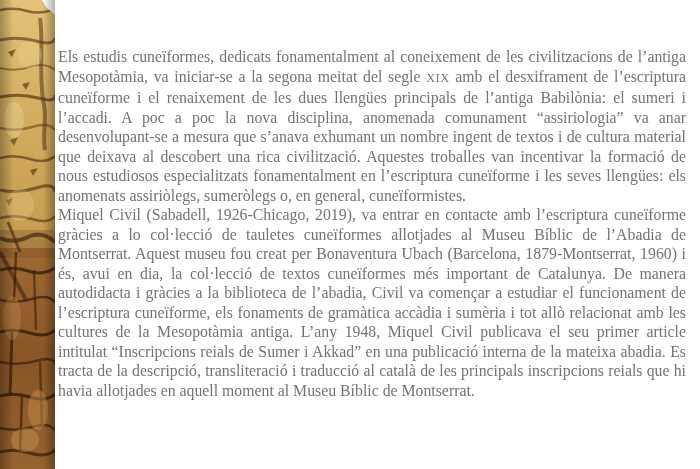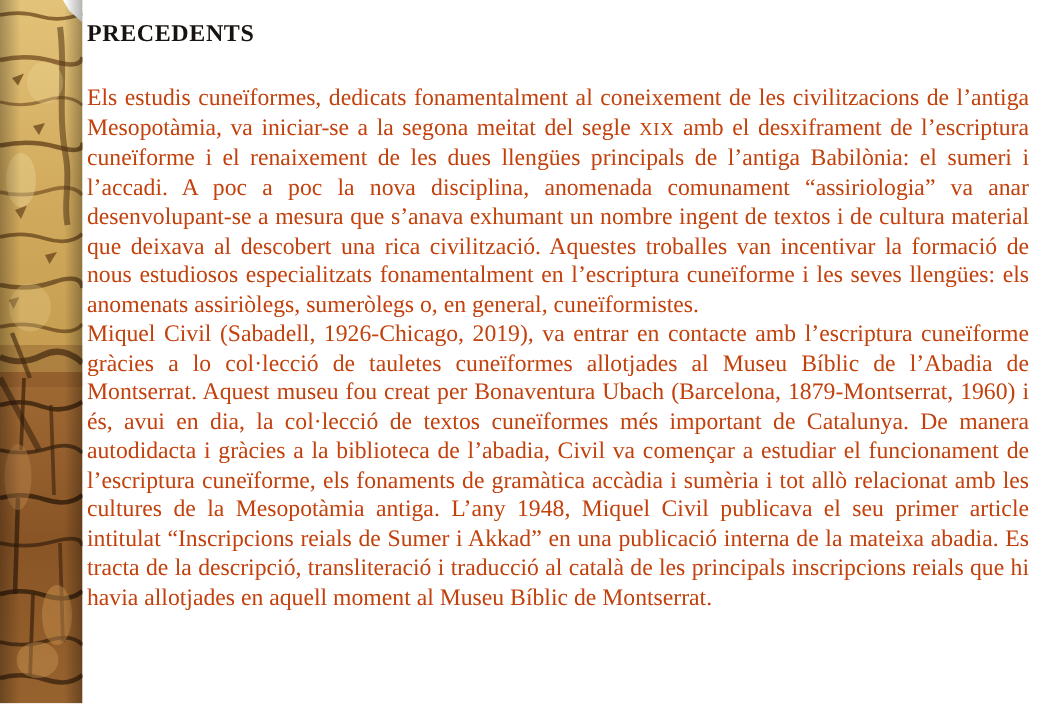--- a/index.html
+++ b/index.html
@@ -31,22 +31,22 @@
   }
   .title {
     font-size: 16px;
     font-weight: bold;
     letter-spacing: 0.4px;
     color: #171310;
     margin: 0;
     line-height: 20px;
   }
   .body-text {
-    margin-top: 23px;
-    color: #c2410c;
+    margin-top: 34px;
+    color: #737373;
   }
   .body-text p {
     margin: 0;
     font-size: 15.8px;
     line-height: 19.5px;
     text-align: justify;
     text-justify: inter-word;
   }
   .sc {
     font-size: 0.78em;
@@ -129,20 +129,19 @@
 
       <ellipse cx="12" cy="318" rx="9" ry="22" fill="#c08a50" opacity="0.4"></ellipse>
       <ellipse cx="38" cy="410" rx="10" ry="20" fill="#c9924f" opacity="0.45"></ellipse>
       <ellipse cx="25" cy="440" rx="14" ry="12" fill="#cf9a58" opacity="0.4"></ellipse>
 
       <rect x="0" y="0" width="55" height="469" fill="url(#gSide)"></rect>
     </svg>
   </div>
 
   <div class="content">
-    <h1 class="title">PRECEDENTS</h1>
     <div class="body-text">
       <p><span>Els estudis cuneïformes, dedicats fonamentalment al coneixement de les civilitzacions de l’antiga Mesopotàmia, va iniciar-se a la segona meitat del segle </span><span class="sc">XIX</span><span> amb el desxiframent de l’escriptura cuneïforme i el renaixement de les dues llengües principals de l’antiga Babilònia: el sumeri i l’accadi. A poc a poc la nova disciplina, anomenada comunament “assiriologia” va anar desenvolupant-se a mesura que s’anava exhumant un nombre ingent de textos i de cultura material que deixava al descobert una rica civilització. Aquestes troballes van incentivar la formació de nous estudiosos especialitzats fonamentalment en l’escriptura cuneïforme i les seves llengües: els anomenats assiriòlegs, sumeròlegs o, en general, cuneïformistes.</span></p>
       <p>Miquel Civil (Sabadell, 1926-Chicago, 2019), va entrar en contacte amb l’escriptura cuneïforme gràcies a lo col·lecció de tauletes cuneïformes allotjades al Museu Bíblic de l’Abadia de Montserrat. Aquest museu fou creat per Bonaventura Ubach (Barcelona, 1879-Montserrat, 1960) i és, avui en dia, la col·lecció de textos cuneïformes més important de Catalunya. De manera autodidacta i gràcies a la biblioteca de l’abadia, Civil va començar a estudiar el funcionament de l’escriptura cuneïforme, els fonaments de gramàtica accàdia i sumèria i tot allò relacionat amb les cultures de la Mesopotàmia antiga. L’any 1948, Miquel Civil publicava el seu primer article intitulat “Inscripcions reials de Sumer i Akkad” en una publicació interna de la mateixa abadia. Es tracta de la descripció, transliteració i traducció al català de les principals inscripcions reials que hi havia allotjades en aquell moment al Museu Bíblic de Montserrat.</p>
     </div>
   </div>
 
 </div>
 
 </body></html>

